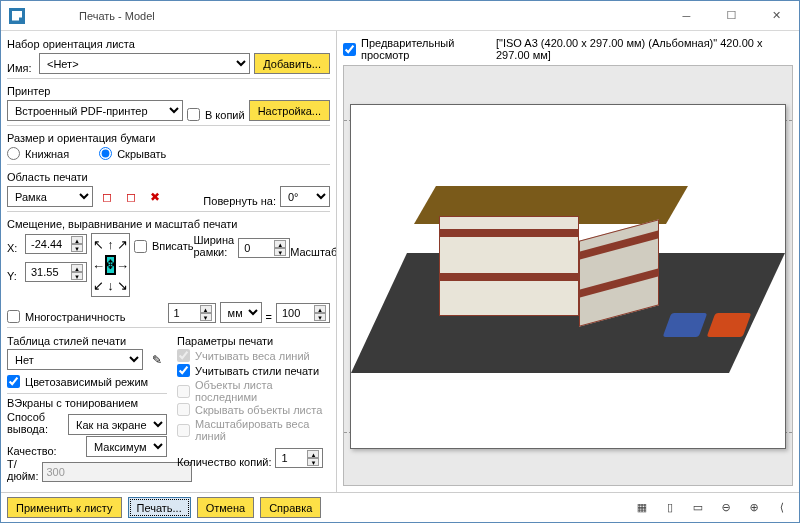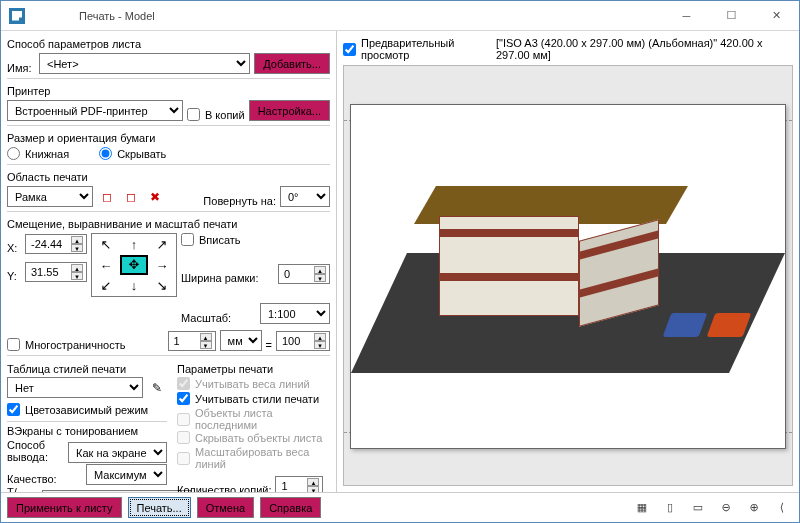--- a/index.html
+++ b/index.html
@@ -11,21 +11,21 @@
 .winbtns { margin-left: auto; display: flex; }
 .winbtn { width: 45px; height: 29px; display: flex; align-items: center; justify-content: center; color: #555; }
 .main { flex: 1; display: flex; min-height: 0; }
 .leftpanel { width: 335px; padding: 4px 6px; display: flex; flex-direction: column; gap: 0; overflow: hidden; }
 .section-label { color: #000; margin: 3px 0 2px; }
 hr.sep { border: none; border-top: 1px solid #d0d0d0; margin: 3px 0; }
 .row { display: flex; align-items: flex-end; gap: 4px; margin: 1px 0; }
 .lbl { min-width: 28px; }
 select, input[type=text], .spin { border: 1px solid #7a7a7a; background: #fff; height: 20px; padding: 0 3px; }
 select { height: 21px; }
-button.btn { height: 21px; border: 1px solid #7a7a7a; background: #be185d; padding: 0 8px; white-space: nowrap; }
+button.btn { height: 21px; border: 1px solid #7a7a7a; background: #fde047; padding: 0 8px; white-space: nowrap; }
 button.btn.focus { outline: 1px dotted #000; outline-offset: -3px; background: #dae7f3; border-color: #3a76a6; }
 .icon-btn { width: 22px; height: 20px; border: 1px solid #7a7a7a; background: #e1e1e1; display: inline-flex; align-items: center; justify-content: center; font-size: 12px; padding:0; }
 .icon-btn.flat { border: none; background: transparent; width:20px; }
 input[type=checkbox], input[type=radio] { margin: 0 3px 0 0; vertical-align: middle; }
 .chk, .rad { display: inline-flex; align-items: center; gap: 2px; }
 .chk.disabled, .disabled { color: #9a9a9a; }
 .spin { display: inline-flex; align-items: center; }
 .spin input { border: none; width: 40px; height: 16px; outline: none; }
 .spin .spbtns { display: flex; flex-direction: column; margin-left: 2px; }
 .spin .spbtns span { width: 12px; height: 8px; font-size: 7px; line-height: 7px; text-align: center; border: 1px solid #999; background: #eee; }
@@ -61,21 +61,21 @@
   <span class="title">Печать - Model</span>
   <div class="winbtns">
     <div class="winbtn">─</div>
     <div class="winbtn">☐</div>
     <div class="winbtn">✕</div>
   </div>
 </div>
 
 <div class="main">
   <div class="leftpanel">
-    <div class="section-label">Способ параметров листа</div>
+    <div class="section-label">Набор ориентация листа</div>
     <div class="row">
       <span class="lbl">Имя:</span>
       <select style="flex:1"><option>&lt;Нет&gt;</option></select>
       <button class="btn">Добавить...</button>
     </div>
     <hr class="sep">
     <div class="section-label">Принтер</div>
     <div class="row">
       <select style="flex:1"><option>Встроенный PDF-принтер</option></select>
       <label class="chk">
@@ -136,21 +136,21 @@
         <div class="cell">↖</div>
           <div class="cell">↑</div>
           <div class="cell">↗</div>
         <div class="cell">←</div>
           <div class="cell center">✥</div>
           <div class="cell">→</div>
         <div class="cell">↙</div>
           <div class="cell">↓</div>
           <div class="cell">↘</div>
       </div>
-      <div style="display:flex;flex-direction:column;gap:17px;flex:1">
+      <div style="display:flex;flex-direction:row;gap:0;flex:1">
         <label class="chk">
             <input type="checkbox" style="">
             <span>Вписать</span>
           </label>
         <div class="row">
             <span style="flex:1">Ширина рамки:</span>
           <span class="spin">
               <input style="width: 30px;" value="0">
               <span class="spbtns">
                 <span>▴</span>

